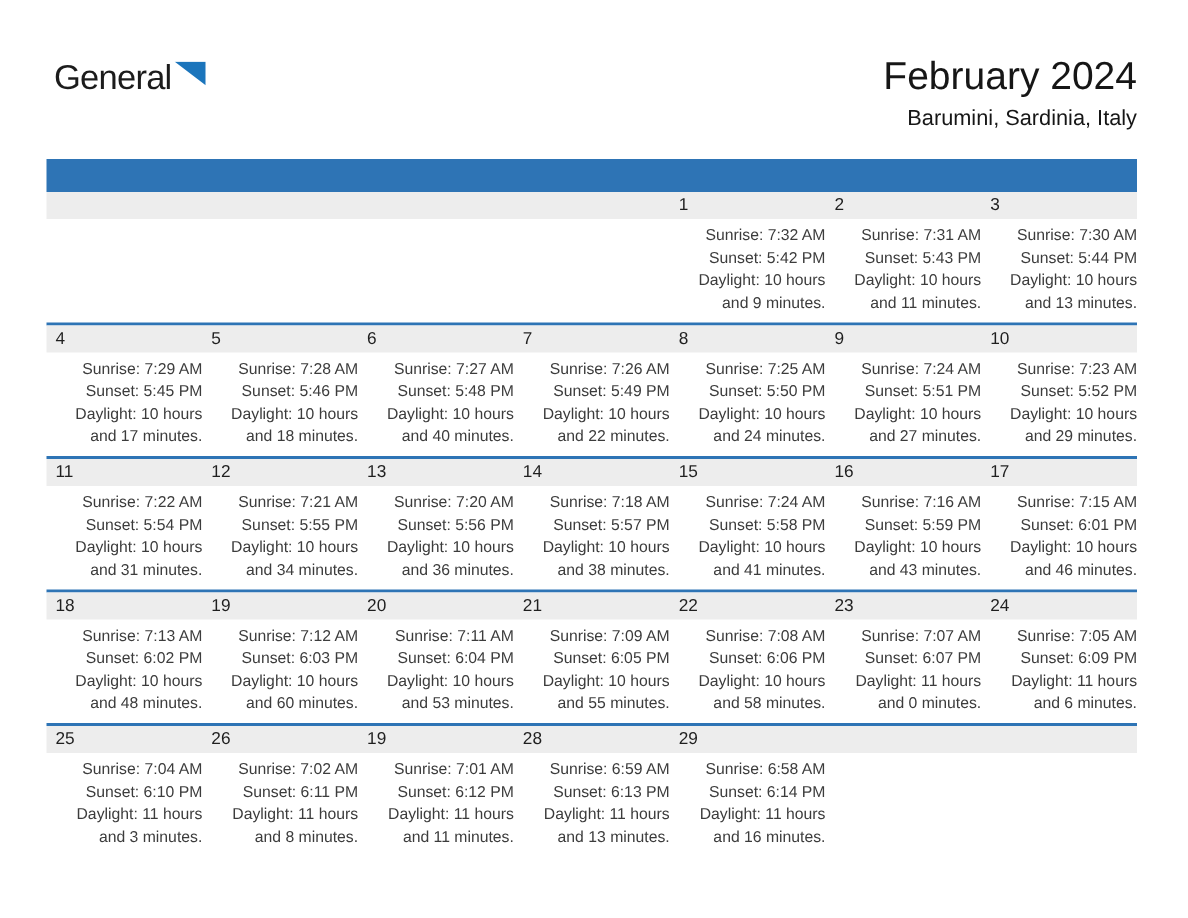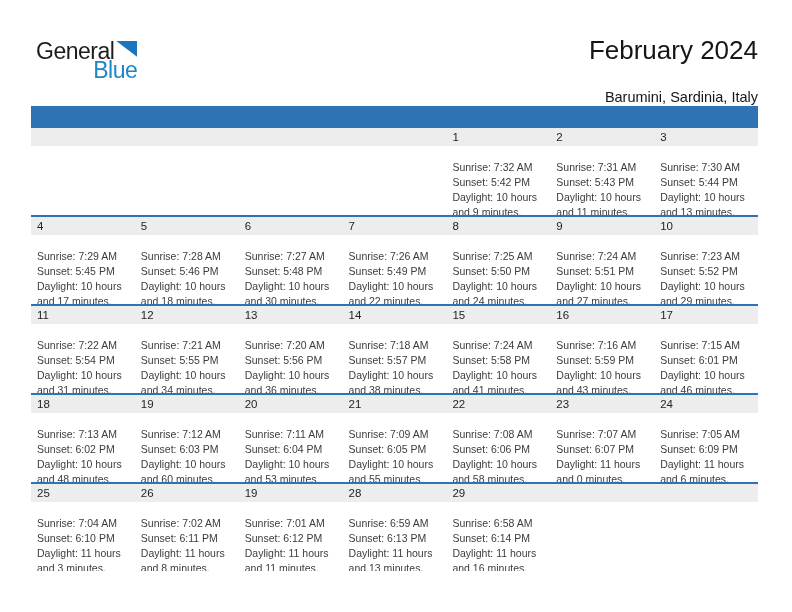--- a/index.html
+++ b/index.html
@@ -18,41 +18,40 @@
     --logo-triangle: #1B75BC;
   }
   
   .logo { position: absolute; left: 36px; top: 40px; display: inline-block; }
   .logo-line1 { display: flex; align-items: flex-start; line-height: 1; font-size: 23px; color: #1c1c1c; letter-spacing: -0.5px; }
   .logo-triangle { width: 21px; height: 16px; background: var(--logo-triangle); clip-path: polygon(0 0, 100% 0, 100% 100%); margin-left: 2px; margin-top: 1px; }
   .logo-line2 { font-size: 23px; color: var(--logo-blue); line-height: 1; text-align: right; margin-top: -4px; letter-spacing: -0.5px; }
   
   .title-block { position: absolute; right: 34px; top: 36px; text-align: right; }
   .month-title { font-size: 26px; color: #161616; line-height: 1.15; }
-  .location-subtitle { font-size: 14.5px; color: #161616; margin-top: 23px; }
+  .location-subtitle { font-size: 14.5px; color: #161616; margin-top: 5px; }
   
   .calendar { position: absolute; left: 31px; top: 106px; width: 727px; }
   .weekday-row { display: flex; background: var(--header-bg); height: 20px; flex-direction: column; }
   .weekday-cell { flex: 1; color: #ffffff; font-size: 11px; line-height: 20px; padding-left: 6px; box-sizing: border-box; overflow: hidden; white-space: nowrap; }
   .week-row { display: flex; height: 89px; border-top: 2px solid var(--row-line); position: relative; box-sizing: border-box; }
   .week-row::before { content: ""; position: absolute; left: 0; top: 0; width: 100%; height: 18px; background: var(--day-band); }
   .day-cell { flex: 1; position: relative; padding-left: 6px; box-sizing: border-box; overflow: hidden; }
   .day-number { height: 18px; line-height: 18px; font-size: 11.5px; color: #1f1f1f; }
-  .day-info { margin-top: 14px; font-size: 10.5px; color: #3c3c3c; line-height: 15px; }
+  .day-info { margin-top: 4px; font-size: 10.5px; color: #3c3c3c; line-height: 15px; text-align: right; }
   .info-line { white-space: nowrap; }
 </style>
 </head>
 <body>
 
 <div class="logo">
   <div class="logo-line1">
     <span>General</span>
     <span class="logo-triangle"></span>
   </div>
-  <div class="logo-line2">Blue</div>
 </div>
 
 <div class="title-block">
   <div class="month-title">February 2024</div>
   <div class="location-subtitle">Barumini, Sardinia, Italy</div>
 </div>
 
 <div class="calendar">
   <div class="weekday-row" id="weekday-row">
       <div class="weekday-cell">Sunday</div>
@@ -126,21 +125,21 @@
             <div class="info-line">Daylight: 10 hours</div>
             <div class="info-line">and 18 minutes.</div>
           </div>
         </div>
         <div class="day-cell">
           <div class="day-number">6</div>
           <div class="day-info">
             <div class="info-line">Sunrise: 7:27 AM</div>
             <div class="info-line">Sunset: 5:48 PM</div>
             <div class="info-line">Daylight: 10 hours</div>
-            <div class="info-line">and 30 minutes.</div>
+            <div class="info-line">and 40 minutes.</div>
           </div>
         </div>
         <div class="day-cell">
           <div class="day-number">7</div>
           <div class="day-info">
             <div class="info-line">Sunrise: 7:26 AM</div>
             <div class="info-line">Sunset: 5:49 PM</div>
             <div class="info-line">Daylight: 10 hours</div>
             <div class="info-line">and 22 minutes.</div>
           </div>

